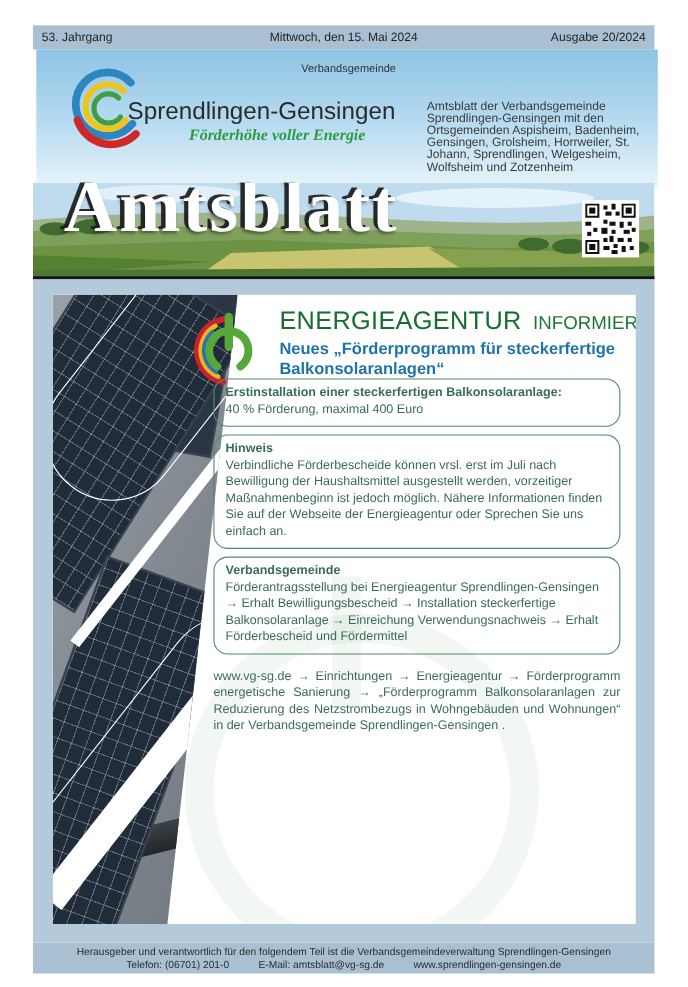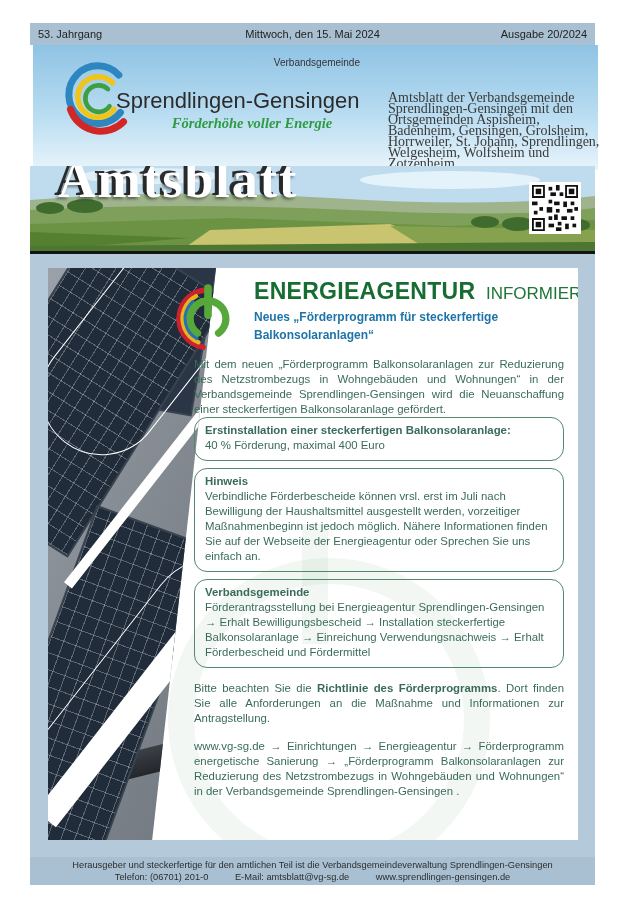--- a/index.html
+++ b/index.html
@@ -11,26 +11,26 @@
   .masthead .mid{position:absolute;left:0;right:0;text-align:center;}
 
   
   .sky{left:33px;top:45px;width:565px;height:125px;background:linear-gradient(180deg,#8fc3e4 0%,#b8dcf1 55%,#e8f4fb 100%);}
   .logoblock{position:absolute;left:25px;top:12px;width:330px;}
   .swoosh{position:absolute;left:0;top:2px;width:78px;height:82px;}
   .logotext{margin-left:58px;}
   .logo-small{font-size:10px;color:#333;text-align:right;margin-right:28px;}
   .logo-name{font-size:22px;color:#2b2b2b;letter-spacing:0px;margin-top:20px;}
   .logo-slogan{font-family:"Liberation Serif",serif;font-style:italic;font-weight:bold;color:#2e9b44;font-size:14.5px;text-align:center;margin-top:1px;}
-  .introtext{position:absolute;left:355px;top:47px;width:218px;font-size:14px;line-height:11px;color:#3a3a3a;font-family:Liberation Serif, serif;}
+  .introtext{position:absolute;left:355px;top:47px;width:218px;font-size:11px;line-height:11px;color:#3a3a3a;}
 
   
   .banner{left:30px;top:166px;width:565px;height:88px;border-bottom:3px solid #141414;box-sizing:border-box;overflow:hidden;}
   .banner svg.land{position:absolute;left:0;top:0;width:100%;height:100%;}
-  .banner-title{position:absolute;left:28px;top:-16px;font-family:"Liberation Serif",serif;font-weight:bold;font-size:52px;color:#ffffff;text-shadow:-4px -2px 0 rgba(25,25,25,.9),-2px 2px 3px rgba(25,25,25,.55);letter-spacing:2px;}
+  .banner-title{position:absolute;left:28px;top:-16px;font-family:"Liberation Serif",serif;font-weight:bold;font-size:67px;color:#ffffff;text-shadow:-4px -2px 0 rgba(25,25,25,.9),-2px 2px 3px rgba(25,25,25,.55);letter-spacing:2px;}
   .qr{position:absolute;right:14px;top:16px;width:52px;height:52px;background:#fff;padding:3px;box-sizing:border-box;}
   .qr svg{width:100%;height:100%;}
 
   
   .main{left:30px;top:254px;width:565px;height:603px;background:#b4c9d9;}
   .card{position:absolute;left:18px;top:14px;width:530px;height:572px;background:#ffffff;overflow:hidden;}
 
   
   .photo{position:absolute;left:0;top:0;width:168px;height:100%;background:linear-gradient(115deg,#9aa1a8 0%,#848b92 45%,#6f767d 100%);clip-path:polygon(0 0,100% 0,62% 100%,0 100%);}
   .panel{position:absolute;background:#202c3a;background-image:repeating-linear-gradient(0deg,rgba(255,255,255,.28) 0 1px,transparent 1px 16px),repeating-linear-gradient(90deg,rgba(255,255,255,.28) 0 1px,transparent 1px 13px);box-shadow:0 0 0 2px #39434f;}
@@ -46,23 +46,23 @@
   .pill2{left:28px;top:270px;width:150px;height:360px;transform:rotate(38deg);}
 
   
   .wm{position:absolute;left:120px;top:290px;width:270px;height:270px;border:26px solid rgba(130,180,140,.10);border-radius:50%;}
   .wm:after{content:"";position:absolute;left:108px;top:-60px;width:26px;height:120px;background:rgba(130,180,140,.10);}
 
   
   .content{position:absolute;left:146px;top:10px;width:370px;color:#3a6b5a;}
   .power-icon{position:absolute;left:126px;top:14px;width:68px;height:70px;}
   .agency-row{margin-left:60px;white-space:nowrap;}
-  .agency{font-size:23px;font-weight:bold;color:#176d31;letter-spacing:.3px;}
+  .agency{font-size:23px;font-weight:normal;color:#176d31;letter-spacing:.3px;}
   .agency-suffix{font-size:17px;color:#1d7537;margin-left:6px;}
-  .headline{margin-left:60px;margin-top:4px;width:308px;font-size:12px;font-weight:bold;color:#1e74a9;line-height:17.5px;}
+  .headline{margin-left:60px;margin-top:4px;width:308px;font-size:15px;font-weight:bold;color:#1e74a9;line-height:17.5px;}
   p.body{font-size:11.4px;line-height:15px;text-align:justify;margin:13px 0 0 0;}
   .label{font-size:11.4px;margin:9px 0 5px 0;}
   .gbox{border:1.6px solid #55876b;border-radius:13px;padding:5px 10px 7px 10px;margin-bottom:7px;font-size:11.4px;line-height:15px;}
   .gbox .bt{font-weight:bold;}
   .note{margin-top:4px;}
 
   
   .footerbar{left:30px;top:857px;width:565px;height:28px;background:#a9c0d2;text-align:center;font-size:9.3px;color:#2d2d2d;padding-top:3px;box-sizing:border-box;line-height:11.5px;}
   .footerbar span{margin:0 12px;}
 </style>
@@ -177,47 +177,45 @@
       <line x1="40" y1="6" x2="40" y2="38" stroke="#57a83a" stroke-width="9" stroke-linecap="round"></line>
     </svg>
 
     <div class="content">
       <div class="agency-row">
         <span class="agency">ENERGIEAGENTUR</span>
         <span class="agency-suffix">INFORMIERT</span>
       </div>
       <div class="headline">Neues „Förderprogramm für steckerfertige Balkonsolaranlagen“</div>
 
-      <p class="body">Mit dem neuen „Förderprogramm Balkonsolaranlagen zur Reduzierung des Netzstrombezugs in Wohngebäuden und Wohnungen“ in der Verbandsgemeinde Sprendlingen-Gensingen wird die Neuanschaffung einer steckerfertigen Balkonsolaranlage gefördert.</p>
 
 
       <div class="gbox">
         <div class="bt">Erstinstallation einer steckerfertigen Balkonsolaranlage:</div>
         <div>40 % Förderung, maximal 400 Euro</div>
       </div>
 
       <div class="gbox">
         <div class="bt">Hinweis</div>
         <div>Verbindliche Förderbescheide können vrsl. erst im Juli nach Bewilligung der Haushaltsmittel ausgestellt werden, vorzeitiger Maßnahmenbeginn ist jedoch möglich. Nähere Informationen finden Sie auf der Webseite der Energieagentur oder Sprechen Sie uns einfach an.</div>
       </div>
 
       <div class="gbox">
         <div class="bt">Verbandsgemeinde</div>
         <div>Förderantragsstellung bei Energieagentur Sprendlingen-Gensingen → Erhalt Bewilligungsbescheid → Installation steckerfertige Balkonsolaranlage →  Einreichung Verwendungsnachweis → Erhalt Förderbescheid und Fördermittel</div>
       </div>
 
-      <p class="body note"><span>Bitte beachten Sie die </span><b>Richtlinie des Förderprogramms</b><span>. Dort finden Sie alle Anforderungen an die Maßnahme und Informationen zur Antragstellung.</span></p>
 
 
       <p class="body">www.vg-sg.de → Einrichtungen → Energieagentur → Förderprogramm energetische Sanierung → „Förderprogramm Balkonsolaranlagen zur Reduzierung des Netzstrombezugs in Wohngebäuden und Wohnungen“ in der Verbandsgemeinde Sprendlingen-Gensingen .</p>
 
     </div>
   </div>
 </div>
 
 <div class="abs footerbar">
-  <div>Herausgeber und steckerfertige für den amtlichen Teil ist die Verbandsgemeindeverwaltung Sprendlingen-Gensingen</div>
+  <div>Herausgeber und verantwortlich für den folgendem Teil ist die Verbandsgemeindeverwaltung Sprendlingen-Gensingen</div>
   <div>
     <span>Telefon:  (06701) 201-0</span>
     <span>E-Mail:  amtsblatt@vg-sg.de</span>
     <span>www.sprendlingen-gensingen.de</span>
   </div>
 </div>
 
 </body></html>

